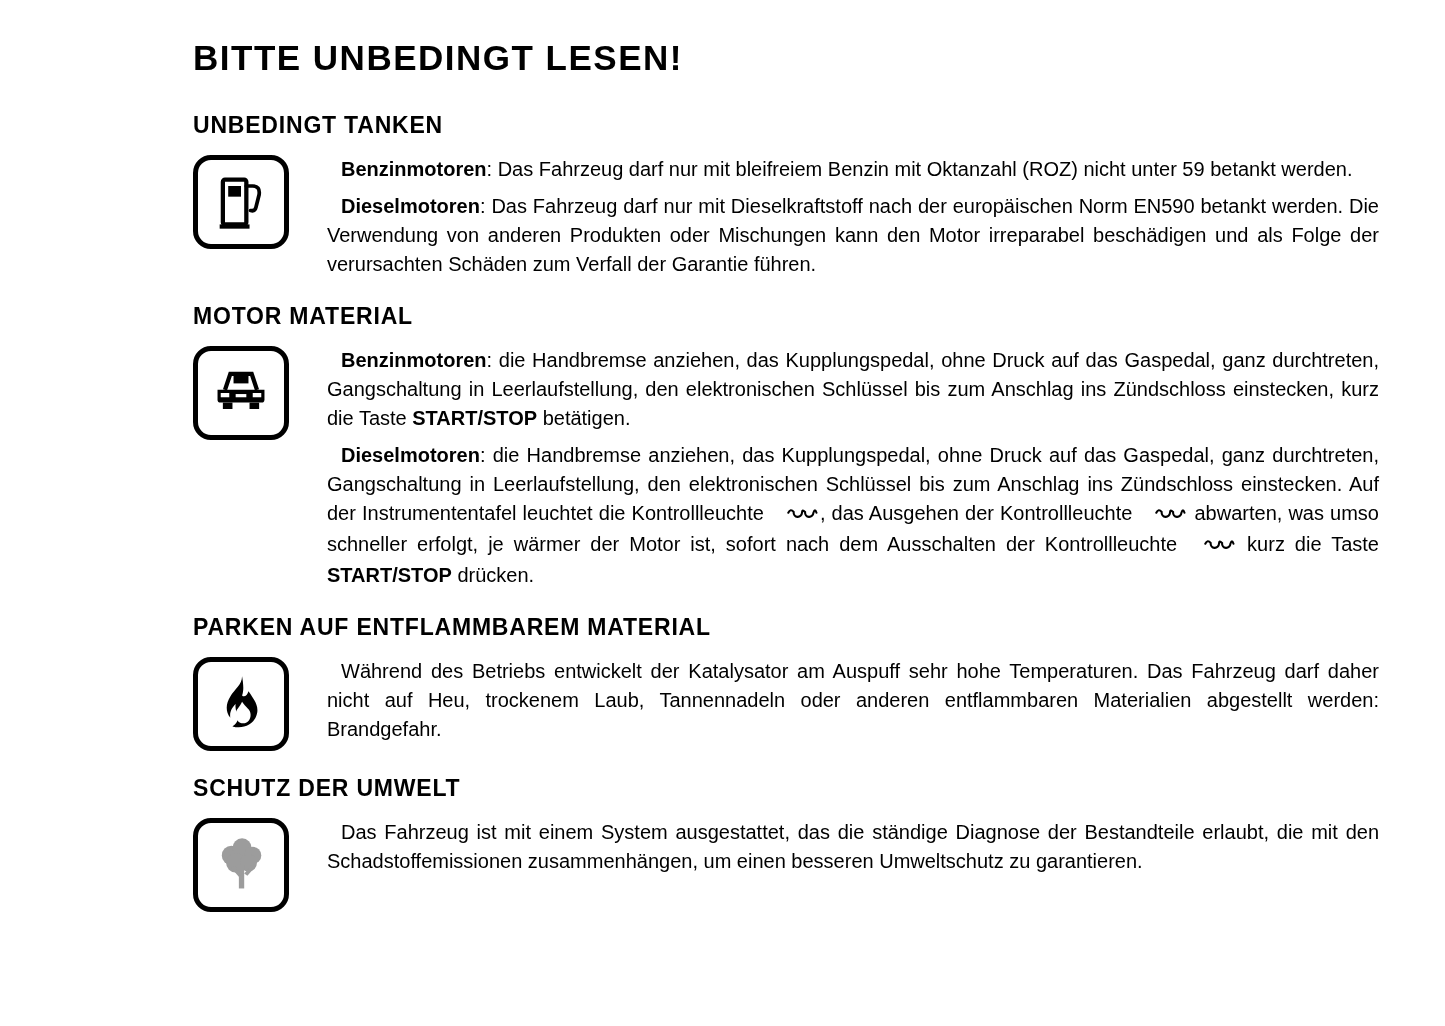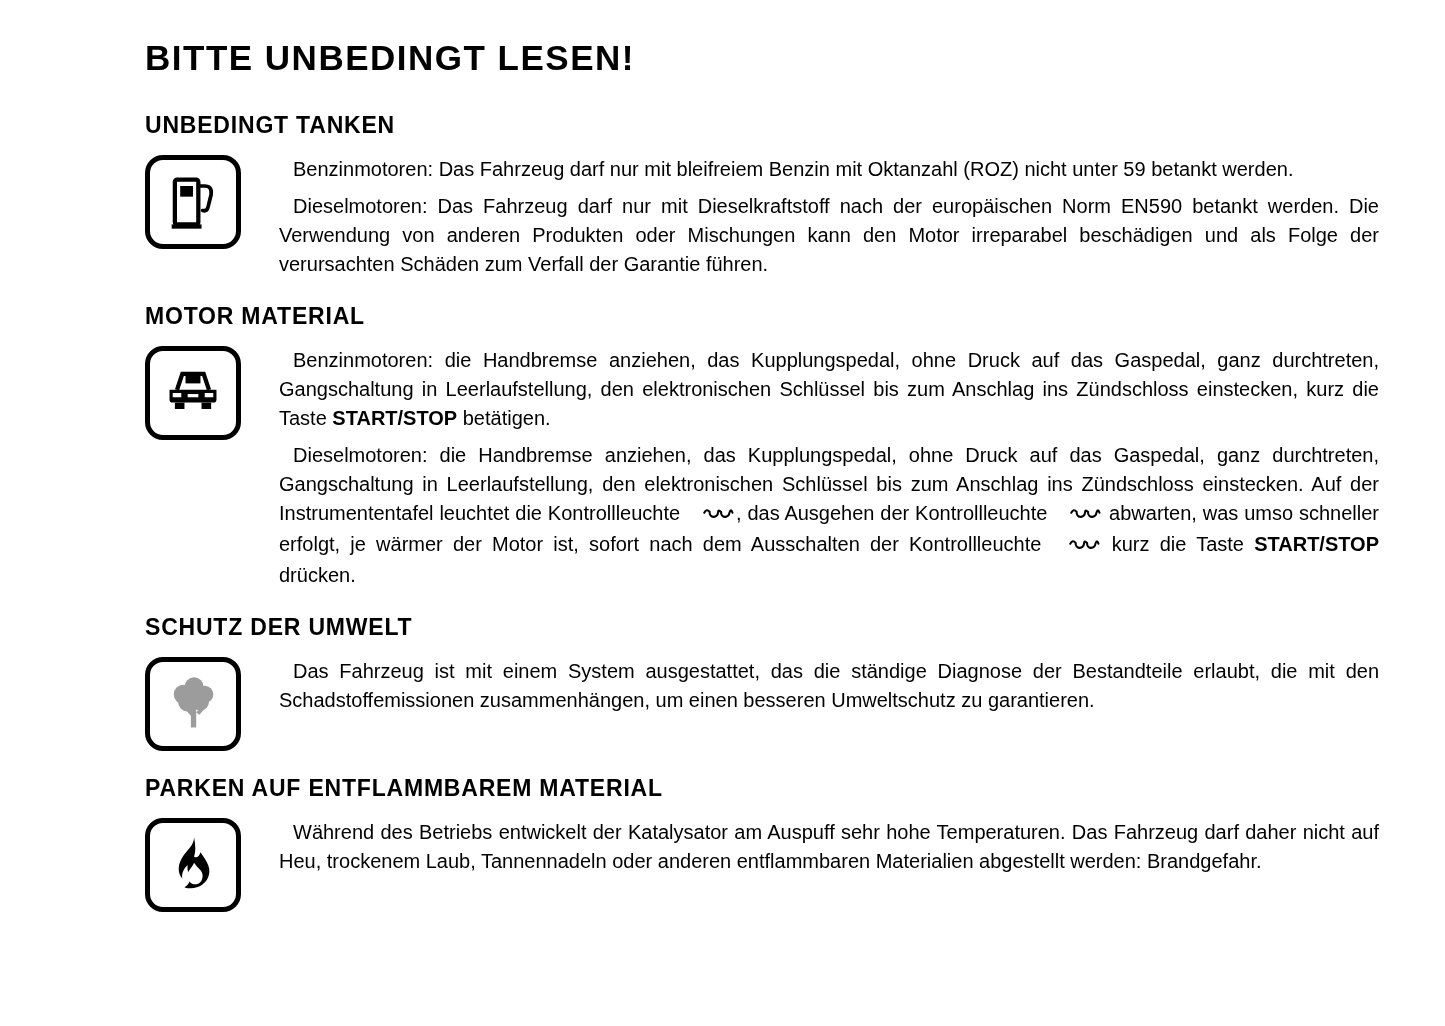--- a/index.html
+++ b/index.html
@@ -7,20 +7,21 @@
   body {
     width: 1445px;
     height: 1026px;
     background: #ffffff;
     color: #000000;
     font-family: "Liberation Sans", sans-serif;
     overflow: hidden;
   }
   .page {
     padding: 38px 66px 30px 145px;
+    margin-left: 48px;
   }
   .title {
     font-size: 35px;
     font-weight: 900;
     letter-spacing: 1.5px;
     margin: 0 0 34px 0;
   }
   .section { margin-bottom: 24px; }
   .section-heading {
     font-size: 23px;
@@ -48,21 +49,21 @@
     flex: 1;
     font-size: 20px;
     line-height: 1.45;
     text-align: justify;
   }
   .para {
     margin: 0 0 8px 0;
     text-indent: 14px;
   }
   .para:last-child { margin-bottom: 0; }
-  .lead { font-weight: normal; }
+  .lead { font-weight: bold; }
   .bold { font-weight: bold; }
   .glowplug-icon {
     display: inline-block;
     vertical-align: -2px;
     margin: 0 2px;
   }
 </style>
 </head>
 <body>
 
@@ -110,20 +111,35 @@
               </svg></span><span>, das Ausgehen der Kontrollleuchte </span><span class="glowplug-icon"><svg viewBox="0 0 42 18" width="32" height="14" aria-hidden="true">
                 <path d="M3 6 Q6 0 10 5 A5.5 6 0 1 0 21 6 Q21 1 25 5 A5.5 6 0 1 0 36 6 Q38 0 40 6" fill="none" stroke="#000" stroke-width="2.8" stroke-linecap="round"></path>
               </svg></span><span> abwarten, was umso schneller erfolgt, je wärmer der Motor ist, sofort nach dem Ausschalten der Kontrollleuchte </span><span class="glowplug-icon"><svg viewBox="0 0 42 18" width="32" height="14" aria-hidden="true">
                 <path d="M3 6 Q6 0 10 5 A5.5 6 0 1 0 21 6 Q21 1 25 5 A5.5 6 0 1 0 36 6 Q38 0 40 6" fill="none" stroke="#000" stroke-width="2.8" stroke-linecap="round"></path>
               </svg></span><span> kurz die Taste </span><span class="bold">START/STOP</span><span> drücken.</span></p>
       </div>
     </div>
   </section>
 
   <section class="section">
+    <h2 class="section-heading">PARKEN AUF ENTFLAMMBAREM MATERIAL</h2>
+    <div class="section-body">
+      <div class="icon-frame">
+        <svg viewBox="0 0 60 60" width="64" height="64" aria-hidden="true">
+          <path d="M31 4 C31 12 24 16 20 23 C16 29 15 37 20 43 C19 37 22 33 25 30 C24 36 27 38 27 43 C27 47 25 49 22 51 C32 54 43 49 45 39 C47 31 41 24 37 18 C36 22 33 24 31 22 C33 17 32 10 31 4 Z" fill="#000"></path>
+          <path d="M31 28 C29 33 25 35 25 40 C25 45 28 48 32 48 C36 48 39 45 39 40 C39 35 34 33 31 28 Z" fill="#fff"></path>
+        </svg>
+      </div>
+      <div class="text-col">
+        <p class="para"><span>Während des Betriebs entwickelt der Katalysator am Auspuff sehr hohe Temperaturen. Das Fahrzeug darf daher nicht auf Heu, trockenem Laub, Tannennadeln oder anderen entflammbaren Materialien abgestellt werden: Brandgefahr.</span></p>
+      </div>
+    </div>
+  </section>
+
+  <section class="section">
     <h2 class="section-heading">SCHUTZ DER UMWELT</h2>
     <div class="section-body">
       <div class="icon-frame">
         <svg viewBox="0 0 60 60" width="64" height="64" aria-hidden="true">
           <g fill="#9c9c9c">
             <circle cx="21" cy="21" r="9"></circle>
             <circle cx="31" cy="14" r="9"></circle>
             <circle cx="41" cy="21" r="8"></circle>
             <circle cx="25" cy="28" r="9"></circle>
             <circle cx="37" cy="28" r="8"></circle>
@@ -132,28 +148,13 @@
             <path d="M33 38 l7 -8 3 2 -7 8 z"></path>
           </g>
         </svg>
       </div>
       <div class="text-col">
         <p class="para"><span>Das Fahrzeug ist mit einem System ausgestattet, das die ständige Diagnose der Bestandteile erlaubt, die mit den Schadstoffemissionen zusammenhängen, um einen besseren Umweltschutz zu garantieren.</span></p>
       </div>
     </div>
   </section>
 
-  <section class="section">
-    <h2 class="section-heading">PARKEN AUF ENTFLAMMBAREM MATERIAL</h2>
-    <div class="section-body">
-      <div class="icon-frame">
-        <svg viewBox="0 0 60 60" width="64" height="64" aria-hidden="true">
-          <path d="M31 4 C31 12 24 16 20 23 C16 29 15 37 20 43 C19 37 22 33 25 30 C24 36 27 38 27 43 C27 47 25 49 22 51 C32 54 43 49 45 39 C47 31 41 24 37 18 C36 22 33 24 31 22 C33 17 32 10 31 4 Z" fill="#000"></path>
-          <path d="M31 28 C29 33 25 35 25 40 C25 45 28 48 32 48 C36 48 39 45 39 40 C39 35 34 33 31 28 Z" fill="#fff"></path>
-        </svg>
-      </div>
-      <div class="text-col">
-        <p class="para"><span>Während des Betriebs entwickelt der Katalysator am Auspuff sehr hohe Temperaturen. Das Fahrzeug darf daher nicht auf Heu, trockenem Laub, Tannennadeln oder anderen entflammbaren Materialien abgestellt werden: Brandgefahr.</span></p>
-      </div>
-    </div>
-  </section>
-
 </div>
 
 </body></html>

